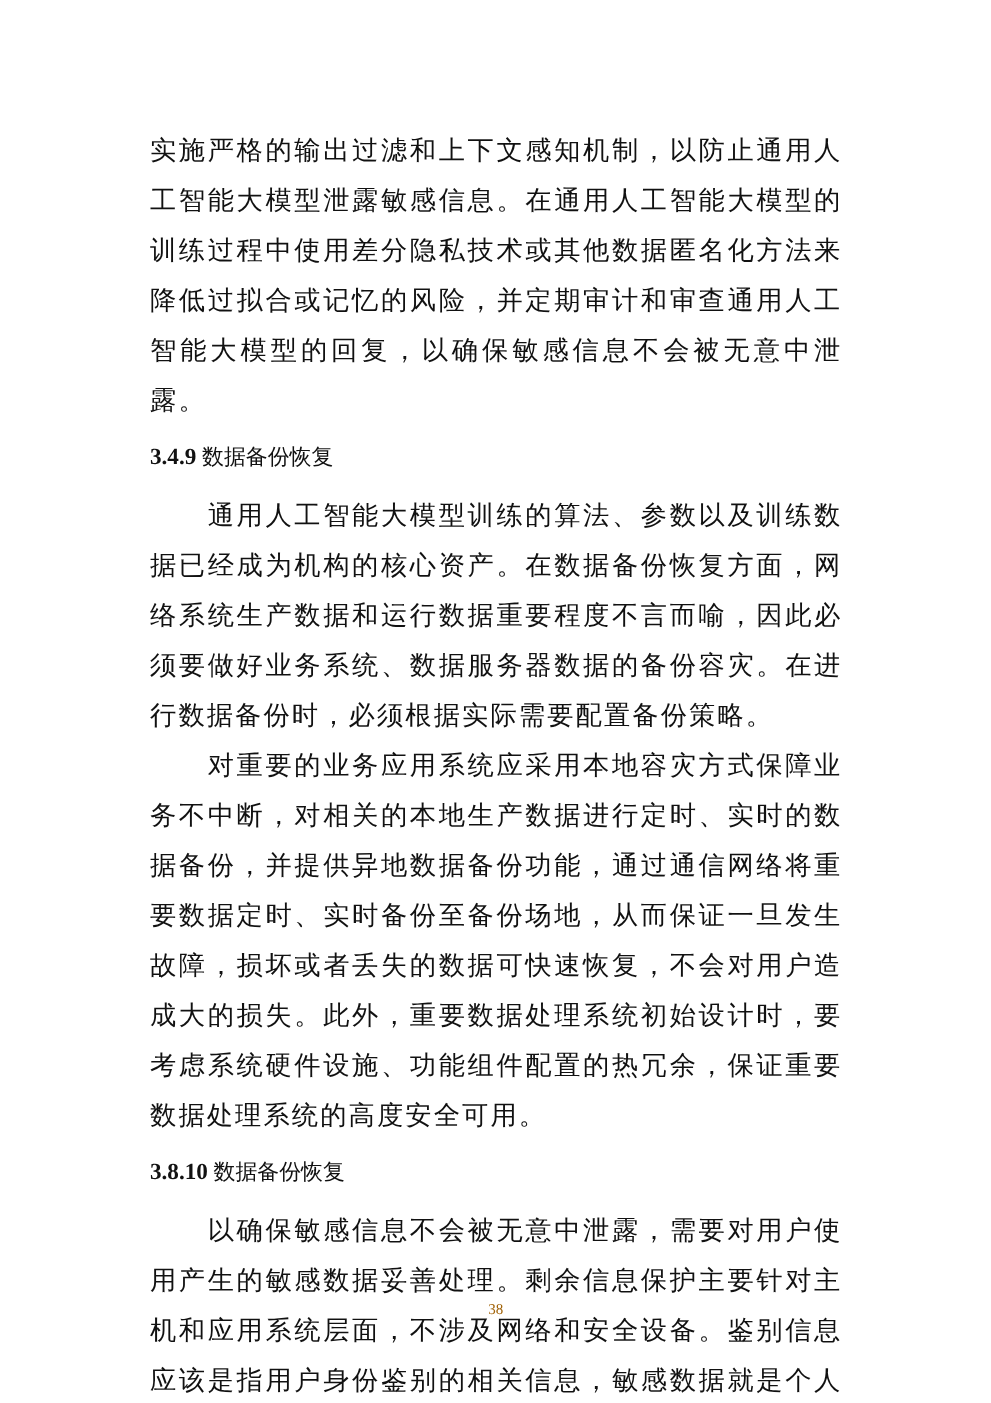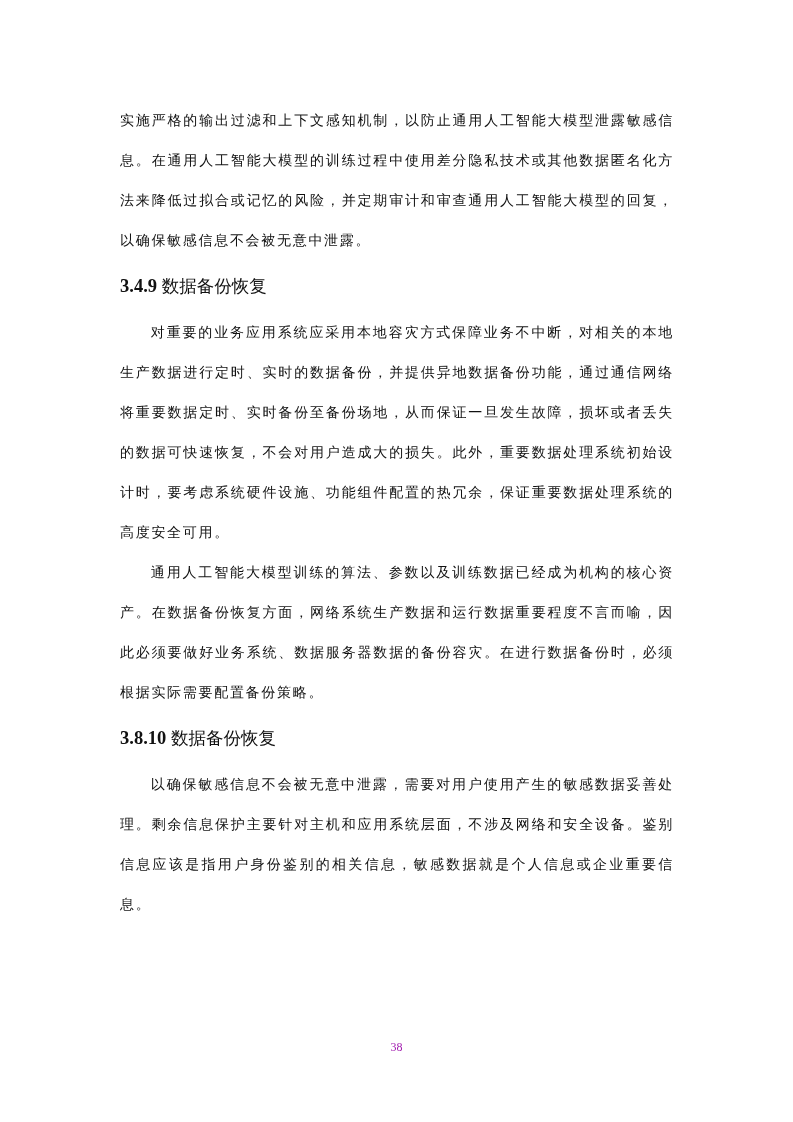--- a/index.html
+++ b/index.html
@@ -15,21 +15,21 @@
       font-family: "DejaVu Serif", "Liberation Serif", serif;
       color: #111111;
     }
     .page {
       position: absolute;
       left: 120px;
       top: 100px;
       width: 554px;
     }
     .para {
-      font-size: 14px;
+      font-size: 21px;
       line-height: 40px;
       margin: 0;
       text-align: justify;
       text-align-last: left;
       letter-spacing: 1.7px;
     }
     .para.indent {
       text-indent: 2.2em;
     }
     .heading {
@@ -51,35 +51,35 @@
       font-size: 17.5px;
     }
     .page-number {
       position: absolute;
       left: 0;
       width: 793px;
       top: 1040px;
       text-align: center;
       font-family: "Liberation Serif", serif;
       font-size: 12px;
-      color: #a21caf;
+      color: #a16207;
     }
   </style>
 </head>
 <body>
 
 <div class="page">
   <p class="para">实施严格的输出过滤和上下文感知机制，以防止通用人工智能大模型泄露敏感信息。在通用人工智能大模型的训练过程中使用差分隐私技术或其他数据匿名化方法来降低过拟合或记忆的风险，并定期审计和审查通用人工智能大模型的回复，以确保敏感信息不会被无意中泄露。</p>
 
   <h3 class="heading" style="margin-top:4px;">
     <span class="num">3.4.9</span>
     <span class="title">数据备份恢复</span>
   </h3>
+  <p class="para indent">通用人工智能大模型训练的算法、参数以及训练数据已经成为机构的核心资产。在数据备份恢复方面，网络系统生产数据和运行数据重要程度不言而喻，因此必须要做好业务系统、数据服务器数据的备份容灾。在进行数据备份时，必须根据实际需要配置备份策略。</p>
   <p class="para indent">对重要的业务应用系统应采用本地容灾方式保障业务不中断，对相关的本地生产数据进行定时、实时的数据备份，并提供异地数据备份功能，通过通信网络将重要数据定时、实时备份至备份场地，从而保证一旦发生故障，损坏或者丢失的数据可快速恢复，不会对用户造成大的损失。此外，重要数据处理系统初始设计时，要考虑系统硬件设施、功能组件配置的热冗余，保证重要数据处理系统的高度安全可用。</p>
-  <p class="para indent">通用人工智能大模型训练的算法、参数以及训练数据已经成为机构的核心资产。在数据备份恢复方面，网络系统生产数据和运行数据重要程度不言而喻，因此必须要做好业务系统、数据服务器数据的备份容灾。在进行数据备份时，必须根据实际需要配置备份策略。</p>
 
   <h3 class="heading" style="margin-top:4px;">
     <span class="num">3.8.10</span>
     <span class="title">数据备份恢复</span>
   </h3>
   <p class="para indent">以确保敏感信息不会被无意中泄露，需要对用户使用产生的敏感数据妥善处理。剩余信息保护主要针对主机和应用系统层面，不涉及网络和安全设备。鉴别信息应该是指用户身份鉴别的相关信息，敏感数据就是个人信息或企业重要信息。</p>
 </div>
 
 <div class="page-number">38</div>
 

